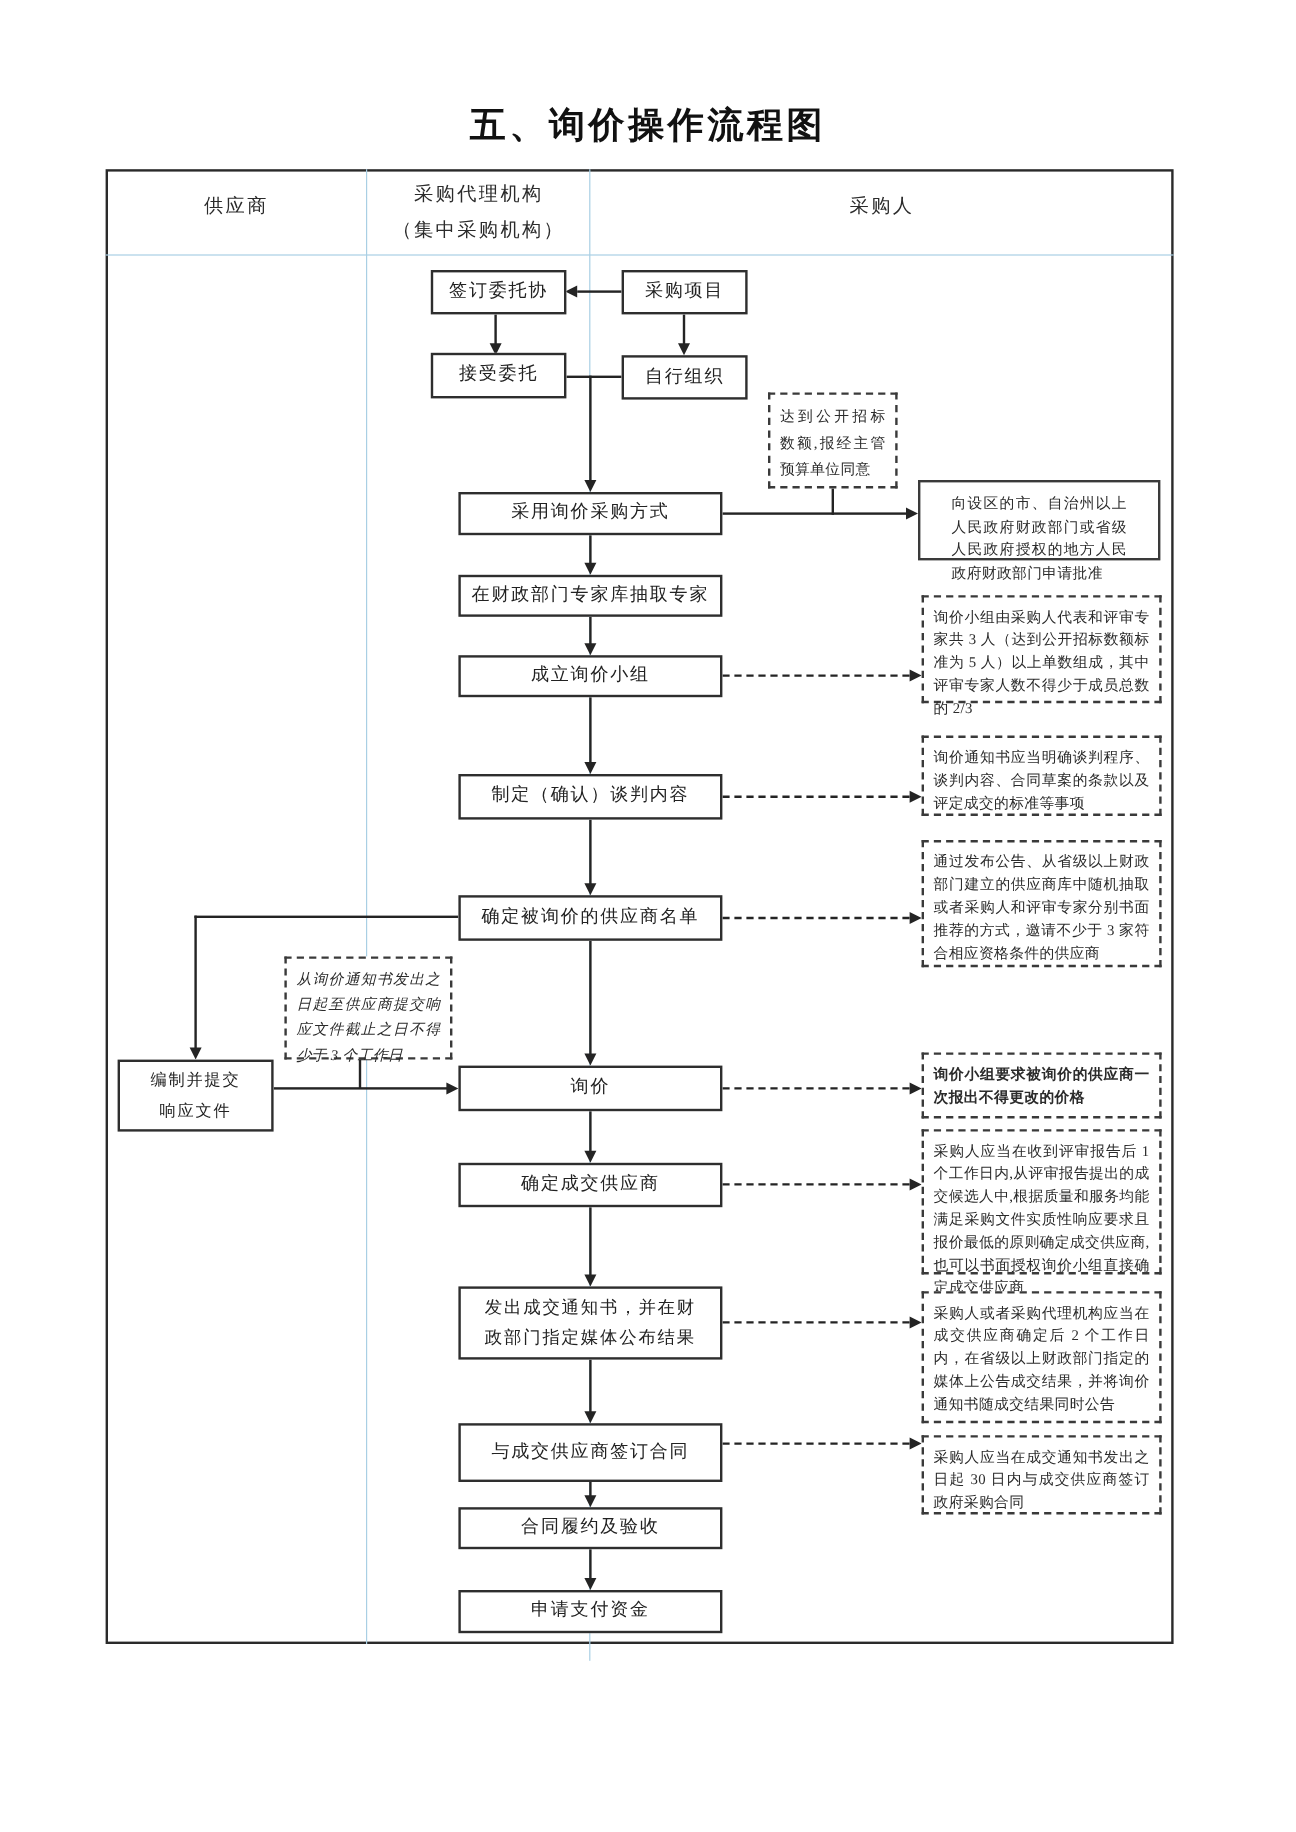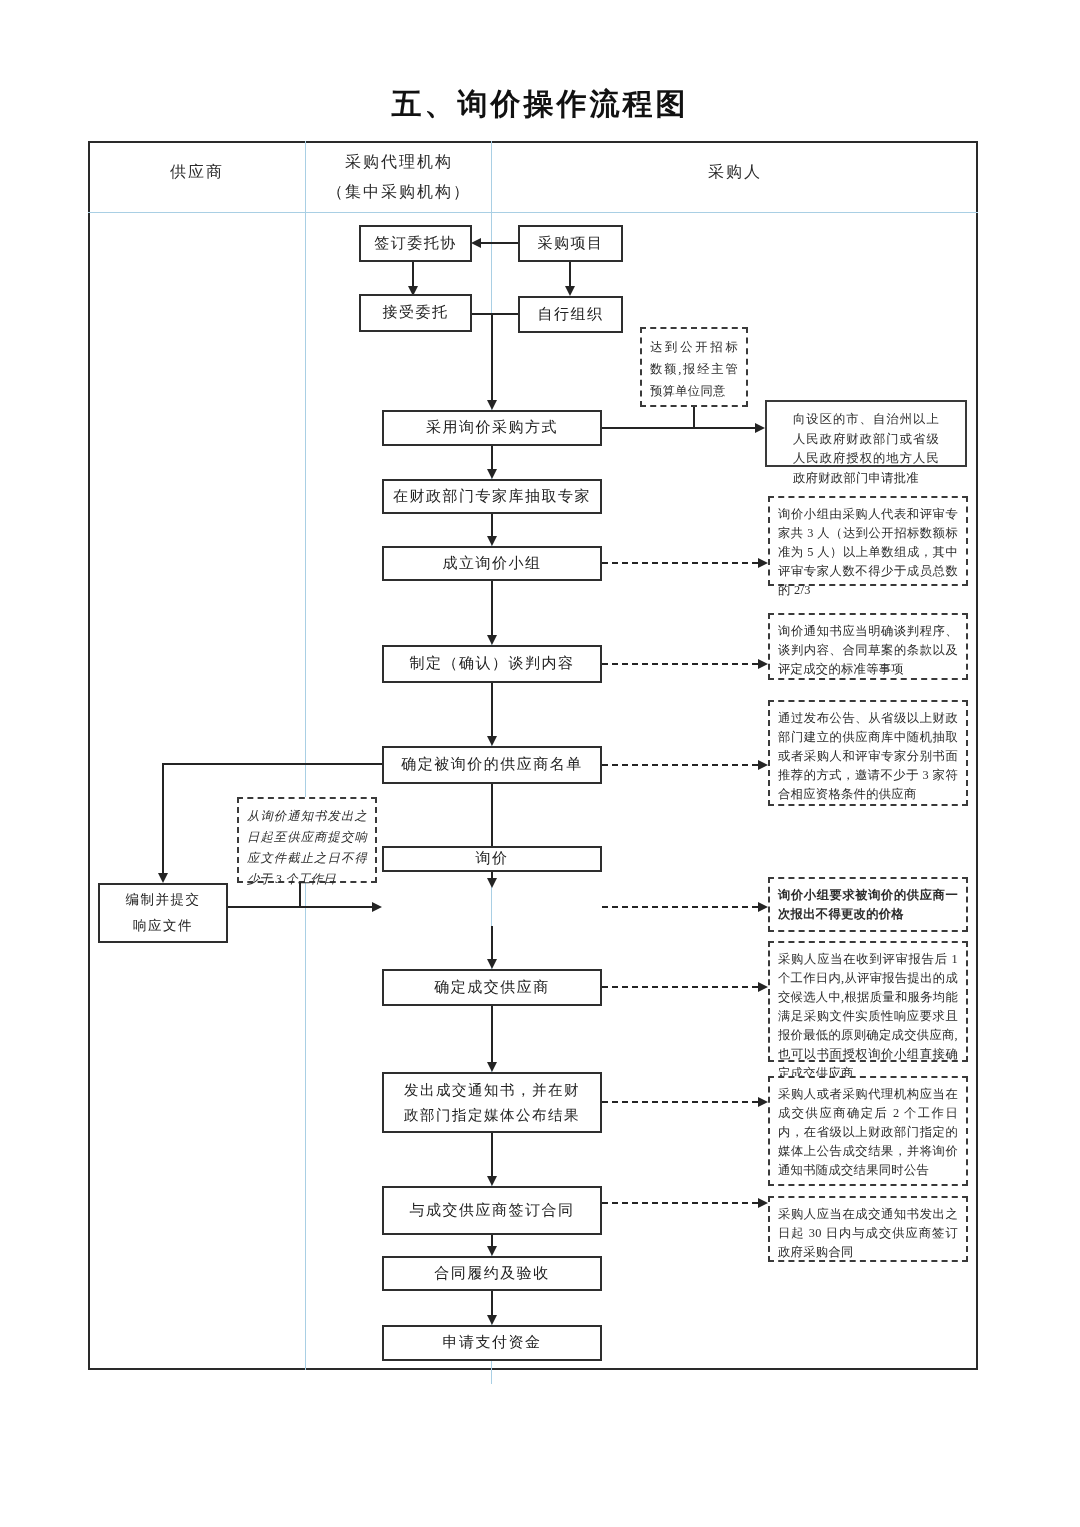--- a/index.html
+++ b/index.html
@@ -50,21 +50,21 @@
 
   <div class="abs node" style="left:382px;top:410px;width:220px;height:36px;">采用询价采购方式</div>
   <div class="abs node" style="left:382px;top:546px;width:220px;height:35px;">成立询价小组</div>
   <div class="abs node" style="left:382px;top:479px;width:220px;height:35px;">在财政部门专家库抽取专家</div>
   <div class="abs node" style="left:382px;top:645px;width:220px;height:38px;">制定（确认）谈判内容</div>
   <div class="abs node" style="left:382px;top:746px;width:220px;height:38px;">确定被询价的供应商名单</div>
   <div class="abs node" style="left:98px;top:883px;width:130px;height:60px;font-size:13.5px;line-height:1.9;">
     <div>编制并提交</div>
     <div>响应文件</div>
   </div>
-  <div class="abs node" style="left:382px;top:846px;width:220px;height:26px;text-align:right;">询价</div>
+  <div class="abs node" style="left:382px;top:888px;width:220px;height:38px;text-align:right;">询价</div>
   <div class="abs node" style="left:382px;top:969px;width:220px;height:37px;">确定成交供应商</div>
   <div class="abs node" style="left:382px;top:1072px;width:220px;height:61px;padding:0 14px;font-size:14.5px;font-family:Liberation Serif, serif;">发出成交通知书，并在财政部门指定媒体公布结果</div>
   <div class="abs node" style="left:382px;top:1186px;width:220px;height:49px;">与成交供应商签订合同</div>
   <div class="abs node" style="left:382px;top:1256px;width:220px;height:35px;">合同履约及验收</div>
   <div class="abs node" style="left:382px;top:1325px;width:220px;height:36px;">申请支付资金</div>
 
   <div class="abs note" style="left:640px;top:327px;width:108px;height:80px;line-height:1.8;">达到公开招标数额,报经主管预算单位同意</div>
   <div class="abs note solid" style="left:765px;top:400px;width:202px;height:67px;">向设区的市、自治州以上人民政府财政部门或省级人民政府授权的地方人民政府财政部门申请批准</div>
   <div class="abs note" style="left:768px;top:496px;width:200px;height:90px;">询价小组由采购人代表和评审专家共 3 人（达到公开招标数额标准为 5 人）以上单数组成，其中评审专家人数不得少于成员总数的 2/3</div>
   <div class="abs note" style="left:768px;top:613px;width:200px;height:67px;">询价通知书应当明确谈判程序、谈判内容、合同草案的条款以及评定成交的标准等事项</div>

